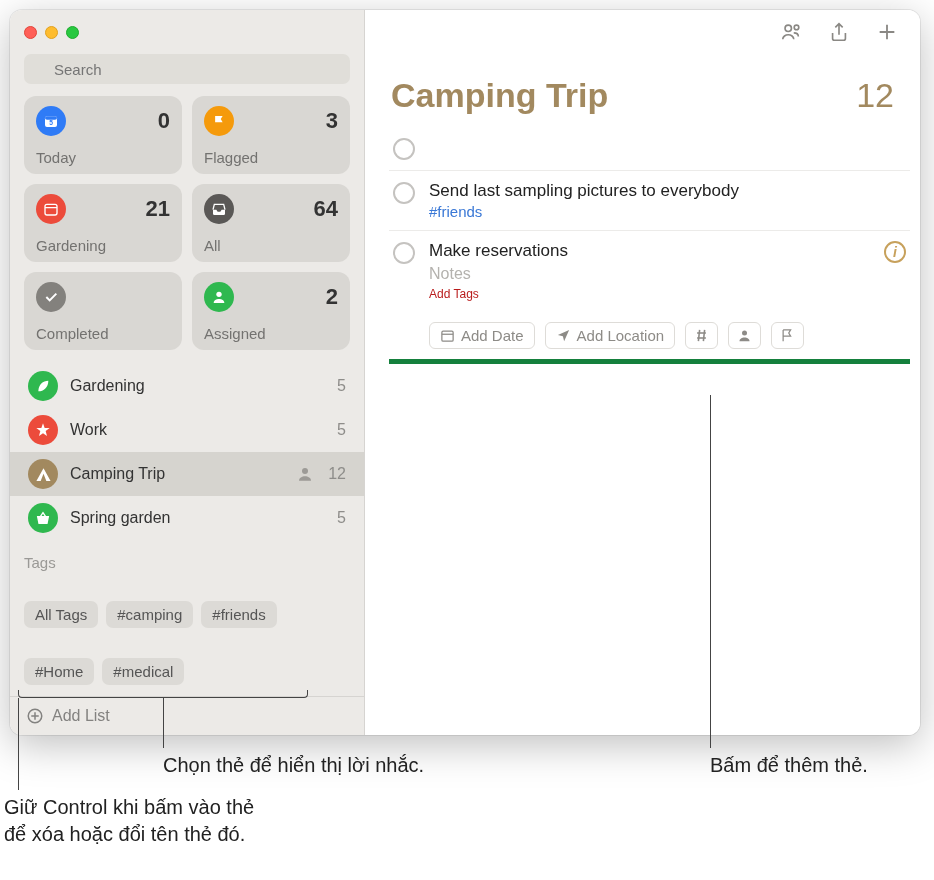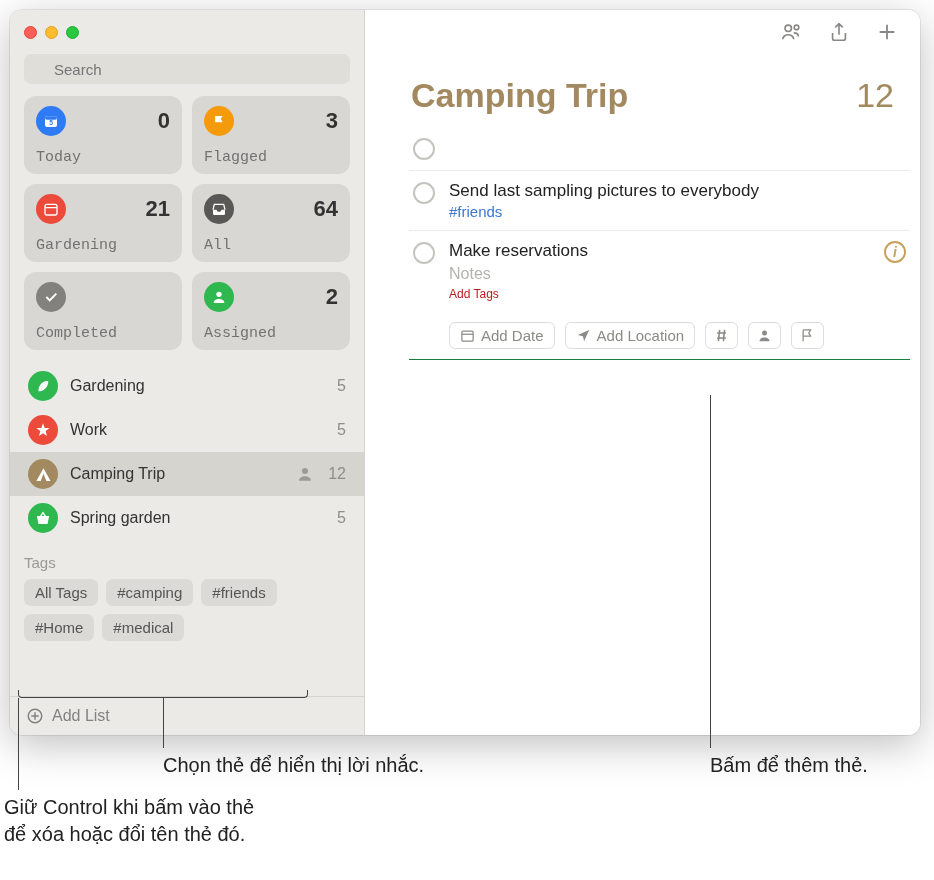--- a/index.html
+++ b/index.html
@@ -14,21 +14,20 @@
   }
   .window {
     position: absolute;
     left: 10px; top: 10px;
     width: 910px; height: 725px;
     background: #fff;
     border-radius: 12px;
     box-shadow: 0 10px 40px rgba(0,0,0,0.25), 0 0 0 1px rgba(0,0,0,0.08);
     overflow: hidden;
     display: flex;
-    gap: 20px;
   }
   
   .sidebar {
     width: 355px;
     background: #eceae7;
     border-right: 1px solid #d6d4d1;
     display: flex;
     flex-direction: column;
   }
   .titlebar {
@@ -77,21 +76,21 @@
     min-height: 78px;
     display:flex; flex-direction:column; justify-content:space-between;
   }
   .smart .toprow { display:flex; justify-content:space-between; align-items:center;}
   .smart .iconwrap {
     width:30px;height:30px;border-radius:50%;
     display:flex;align-items:center;justify-content:center;
     color:#fff;
   }
   .smart .count { font-size:22px; font-weight:700; color:#333;}
-  .smart .label { font-size:15px; color:#737270; margin-top:6px;font-family:Liberation Mono, monospace;}
+  .smart .label { font-size:15px; color:#737270; margin-top:6px;}
   .lists {
     flex:1;
     overflow:hidden;
     padding-top:4px;
   }
   .list-item {
     display:flex;align-items:center;
     padding:7px 18px;
     gap:12px;
     color:#333;
@@ -109,20 +108,21 @@
     padding:14px 14px 6px;
   }
   .tags-header { font-size:15px; color:#9a9996; margin-bottom:8px;}
   .tag-row {display:flex; flex-wrap:wrap; gap:8px;}
   .tag-pill {
     background:#dcdad6;
     border-radius:7px;
     padding:5px 11px;
     font-size:15px;
     color:#555;
+    margin-top:22px;
   }
   .addlist {
     border-top:1px solid #d6d4d1;
     padding:10px 16px;
     display:flex;align-items:center;gap:8px;
     color:#838280;
     font-size:16px;
   }
   
   .main {
@@ -147,21 +147,21 @@
   .main-title {font-size:34px; font-weight:800; color:#a2895f;}
   .main-count {font-size:34px; font-weight:400; color:#a2895f;}
   .reminders { padding:0 10px 0 24px; }
   .rem {
     display:flex; align-items:flex-start;
     padding:10px 4px;
     border-bottom:1px solid #ecebe9;
     gap:14px;
     position:relative;
   }
-  .rem:last-child{border-bottom:1px solid #15803d;}
+  .rem:last-child{border-bottom:5px solid #15803d;}
   .check {
     width:22px;height:22px;border:2px solid #c5c3c0;border-radius:50%;
     flex-shrink:0; margin-top:1px;
   }
   .rem-body { flex:1; }
   .rem-title { font-size:17px; color:#222;}
   .rem-title.bold {font-weight:700;}
   .rem-sub { font-size:15px; color:#3a78d6; margin-top:2px;}
   .rem-right {
     display:flex; align-items:center; gap:8px; color:#9b9994;

